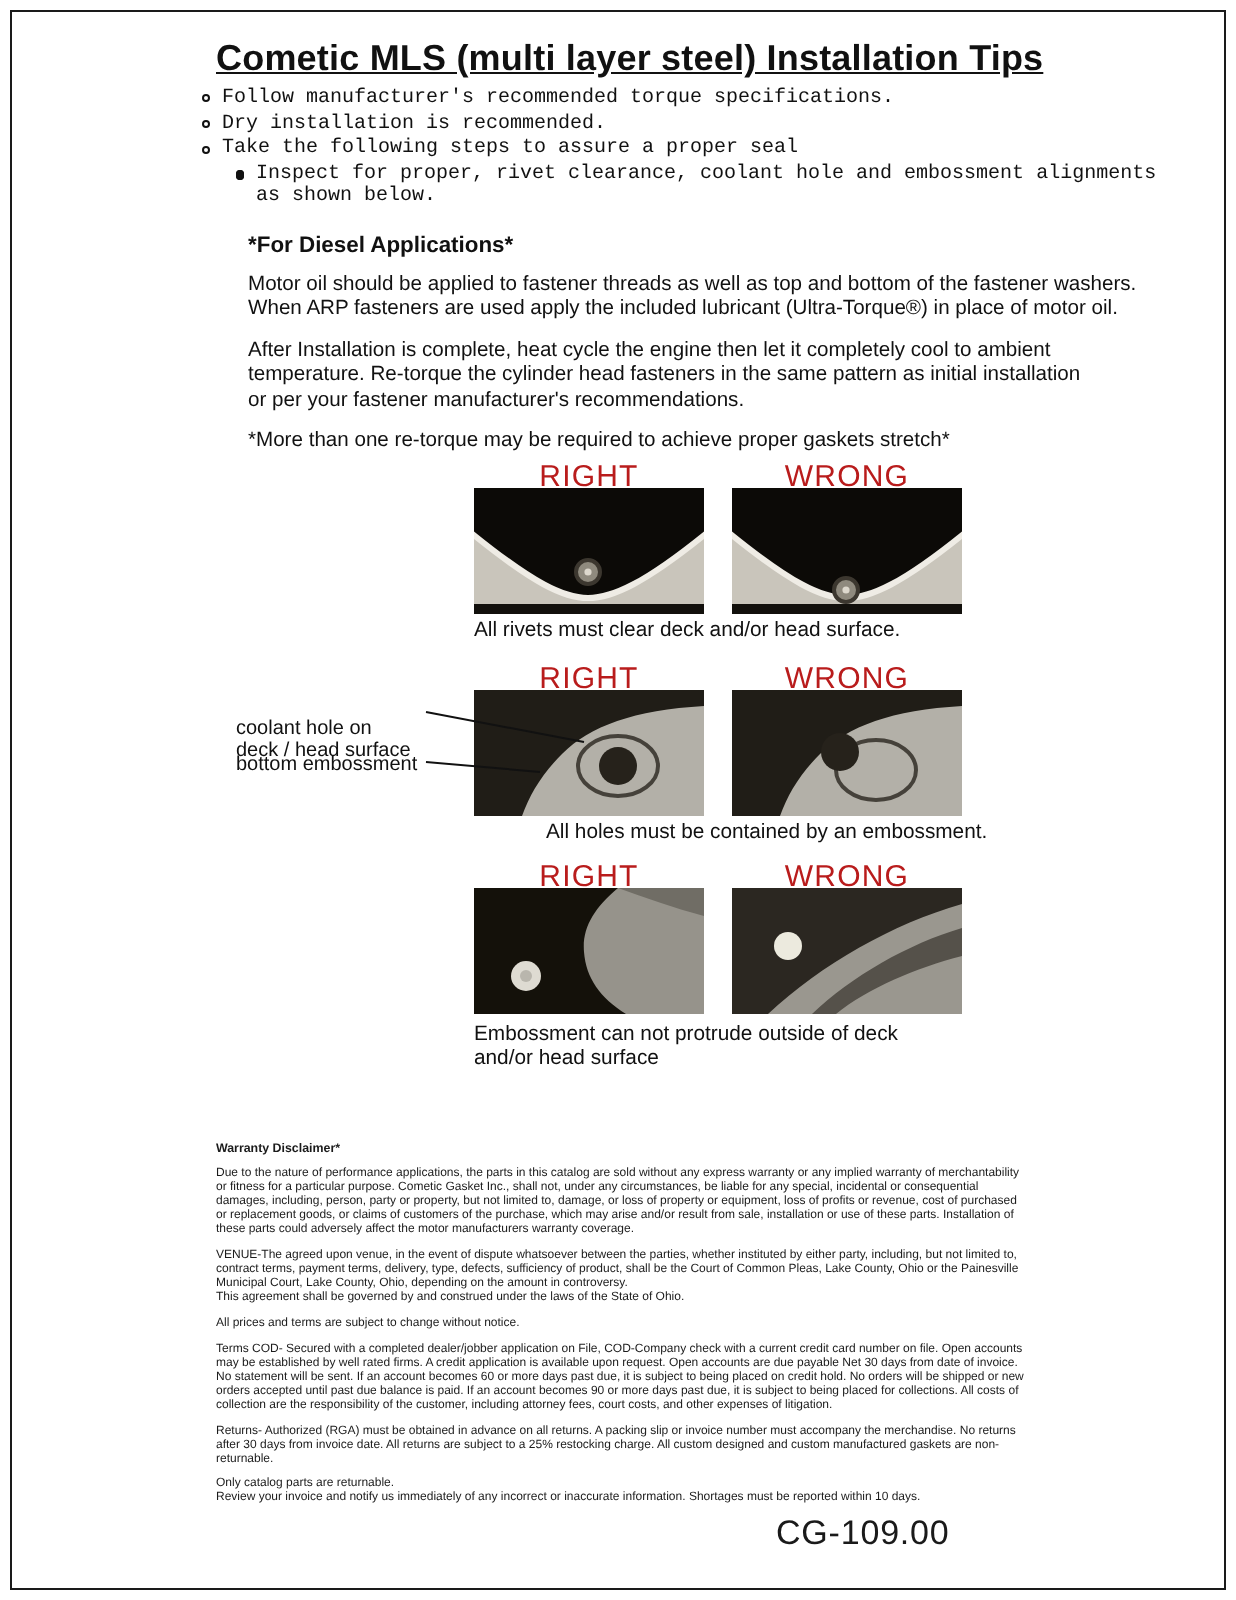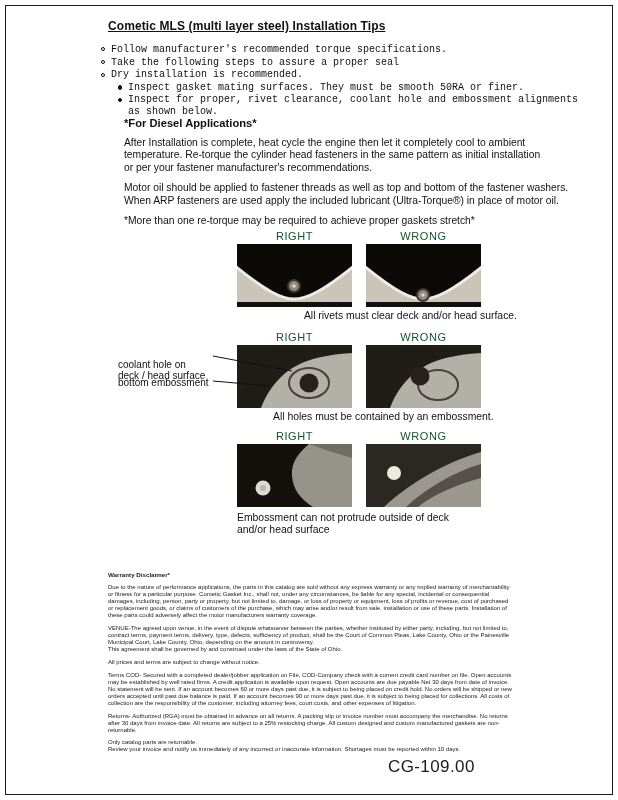--- a/index.html
+++ b/index.html
@@ -1,33 +1,33 @@
 <!DOCTYPE html>
 <html><head>
 <meta charset="utf-8">
 <style>
   * { margin:0; padding:0; box-sizing:border-box; }
   html,body { background:#e8e8e8; }
   body { font-family:"Liberation Sans", sans-serif; color:#111; }
   .page { position:relative; width:618px; height:800px; background:#fff; overflow:hidden; margin:0 auto; }
   .frame { position:absolute; inset:5px; border:1px solid #1a1a1a; pointer-events:none; }
 
-  .title { position:absolute; left:108px; top:19px; font-size:12px; font-weight:bold; text-decoration:underline; letter-spacing:.1px; }
+  .title { position:absolute; left:108px; top:19px; font-size:18px; font-weight:bold; text-decoration:underline; letter-spacing:.1px; }
 
   .tips { position:absolute; left:100px; top:44px; width:495px; font-size:10px;font-family:Liberation Mono, monospace; }
   .li { position:relative; padding-left:11px; line-height:11.6px; margin-bottom:1px; }
   .mark { position:absolute; left:1px; top:3.4px; width:4px; height:4px; border:1px solid #111; border-radius:50%; }
   .mark.solid { background:#111; width:4.4px; height:4.4px; }
   .sub { margin-left:17px; }
 
   .diesel { position:absolute; left:124px; top:117px; width:492px; }
   .diesel h2 { font-size:11.2px; font-weight:bold; margin-bottom:8px; }
   .diesel p { font-size:10.3px; line-height:12.4px; margin-bottom:8px; white-space:pre-line; }
 
-  .dg-label { position:absolute; width:115px; text-align:center; font-size:11px; color:#14532d; letter-spacing:.6px; }
+  .dg-label { position:absolute; width:115px; text-align:center; font-size:15px; color:#b91c1c; letter-spacing:.6px; }
   .panel { position:absolute; width:115px; height:63px; background:#000; }
   .panel svg { display:block; width:115px; height:63px; }
   .dg-caption { position:absolute; left:237px; width:280px; font-size:10.4px; line-height:12px; white-space:pre-line; }
 
   .callout { position:absolute; font-size:10px; line-height:11.2px; white-space:pre-line; }
   .callout-lines { position:absolute; left:210px; top:350px; width:92px; height:42px; pointer-events:none; z-index:3; }
 
   .legal { position:absolute; left:108px; top:571px; width:406px; font-size:6px; line-height:7.1px; color:#1b1b1b; }
   .legal .legal-h { font-weight:bold; font-size:6.2px; margin-bottom:6px; }
   .legal p { margin-bottom:5.5px; white-space:pre-line; }
@@ -42,45 +42,44 @@
 
   <h1 class="title">Cometic MLS (multi layer steel) Installation Tips</h1>
 
   <div class="tips">
     <div class="li">
       <span class="mark"></span>
       <span>Follow manufacturer's recommended torque specifications.</span>
     </div>
     <div class="li">
       <span class="mark"></span>
-      <span>Take the following steps to assure a proper seal</span>
+      <span>Dry installation is recommended.</span>
     </div>
     <div class="li">
       <span class="mark"></span>
-      <span>Dry installation is recommended.</span>
+      <span>Take the following steps to assure a proper seal</span>
     </div>
     <div class="sub">
       <div class="li">
         <span class="mark solid"></span>
-        <span>Inspect gasket mating surfaces.  They must be smooth 50RA or finer.</span>
       </div>
       <div class="li">
         <span class="mark solid"></span>
         <span>Inspect for proper, rivet clearance, coolant hole and embossment alignments as shown below.</span>
       </div>
     </div>
   </div>
 
   <div class="diesel">
     <h2>*For Diesel Applications*</h2>
+    <p>Motor oil should be applied to fastener threads as well as top and bottom of the fastener washers.
+When ARP fasteners are used apply the included lubricant (Ultra-Torque®) in place of motor oil.</p>
     <p>After Installation is complete, heat cycle the engine then let it completely cool to ambient
 temperature. Re-torque the cylinder head fasteners in the same pattern as initial installation
 or per your fastener manufacturer's recommendations.</p>
-    <p>Motor oil should be applied to fastener threads as well as top and bottom of the fastener washers.
-When ARP fasteners are used apply the included lubricant (Ultra-Torque®) in place of motor oil.</p>
     <p>*More than one re-torque may be required to achieve proper gaskets stretch*</p>
   </div>
 
   <div class="dg-label" style="left:237px; top:230px;">RIGHT</div>
   <div class="dg-label" style="left:366px; top:230px;">WRONG</div>
   <div class="panel" style="left:237px; top:244px;">
     <svg viewBox="0 0 115 63">
       <rect width="115" height="63" fill="#0c0a07"></rect>
       <path d="M-2,22 C30,48 45,55 57,55 C69,55 85,48 117,22 L117,63 L-2,63 Z" fill="#c9c5bb"></path>
       <path d="M-2,22 C30,48 45,55 57,55 C69,55 85,48 117,22" fill="none" stroke="#efece5" stroke-width="3"></path>
@@ -92,21 +91,21 @@
   <div class="panel" style="left:366px; top:244px;">
     <svg viewBox="0 0 115 63">
       <rect width="115" height="63" fill="#0c0a07"></rect>
       <path d="M-2,22 C30,48 45,55 57,55 C69,55 85,48 117,22 L117,63 L-2,63 Z" fill="#c9c5bb"></path>
       <path d="M-2,22 C30,48 45,55 57,55 C69,55 85,48 117,22" fill="none" stroke="#efece5" stroke-width="3"></path>
       <rect y="58" width="115" height="5" fill="#12100c"></rect>
       <circle cx="57" cy="51" r="6" fill="#8f8a7e" stroke="#3c372f" stroke-width="2"></circle>
       <circle cx="57" cy="51" r="1.8" fill="#ddd8cd"></circle>
     </svg>
   </div>
-  <div class="dg-caption" style="top:310px;text-align:right;">All rivets must clear deck and/or head surface.</div>
+  <div class="dg-caption" style="top:310px;">All rivets must clear deck and/or head surface.</div>
 
   <div class="dg-label" style="left:237px; top:331px;">RIGHT</div>
   <div class="dg-label" style="left:366px; top:331px;">WRONG</div>
   <div class="callout" style="left:118px; top:359px; width:96px;">coolant hole on
 deck / head surface</div>
   <div class="callout" style="left:118px; top:377px; width:96px;">bottom embossment</div>
   <svg class="callout-lines" viewBox="0 0 92 42">
     <line x1="3" y1="6" x2="82" y2="21" stroke="#111" stroke-width="1"></line>
     <line x1="3" y1="31" x2="60" y2="36" stroke="#111" stroke-width="1"></line>
   </svg>

